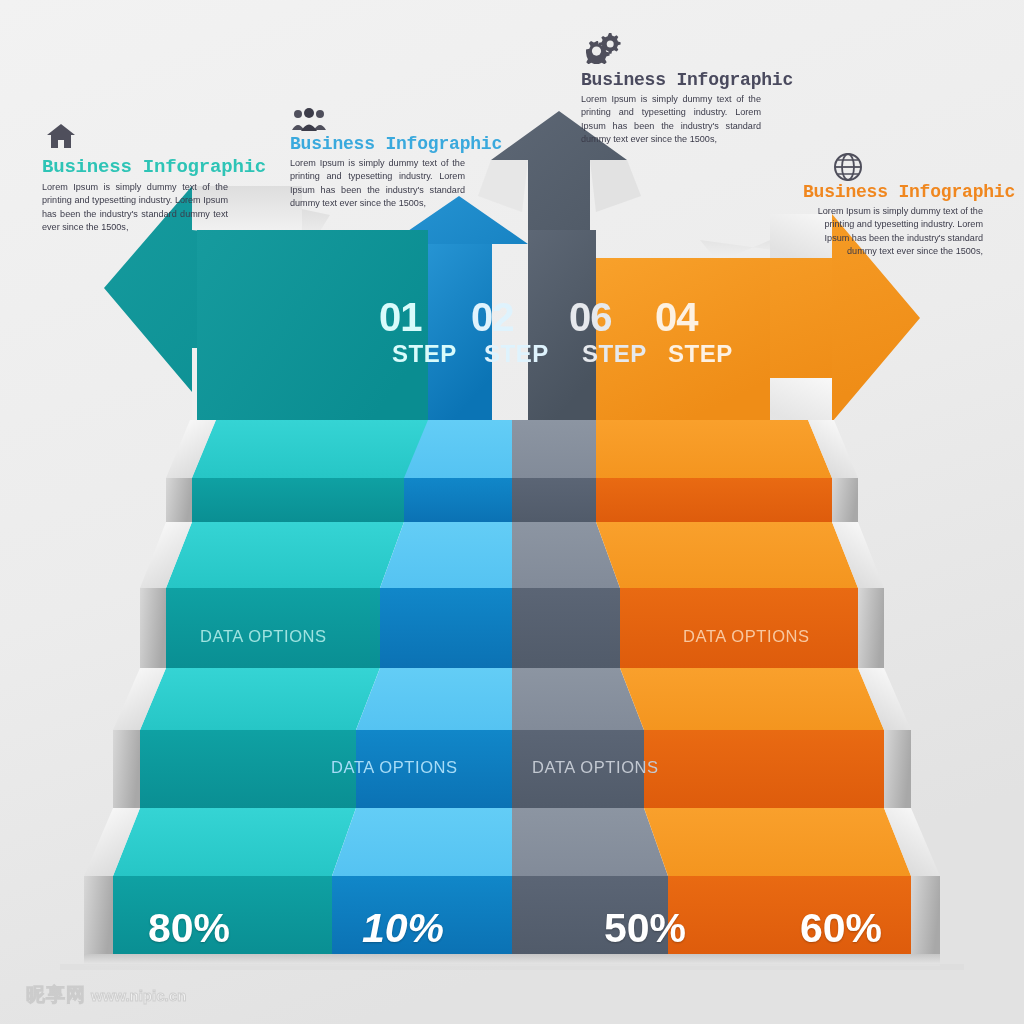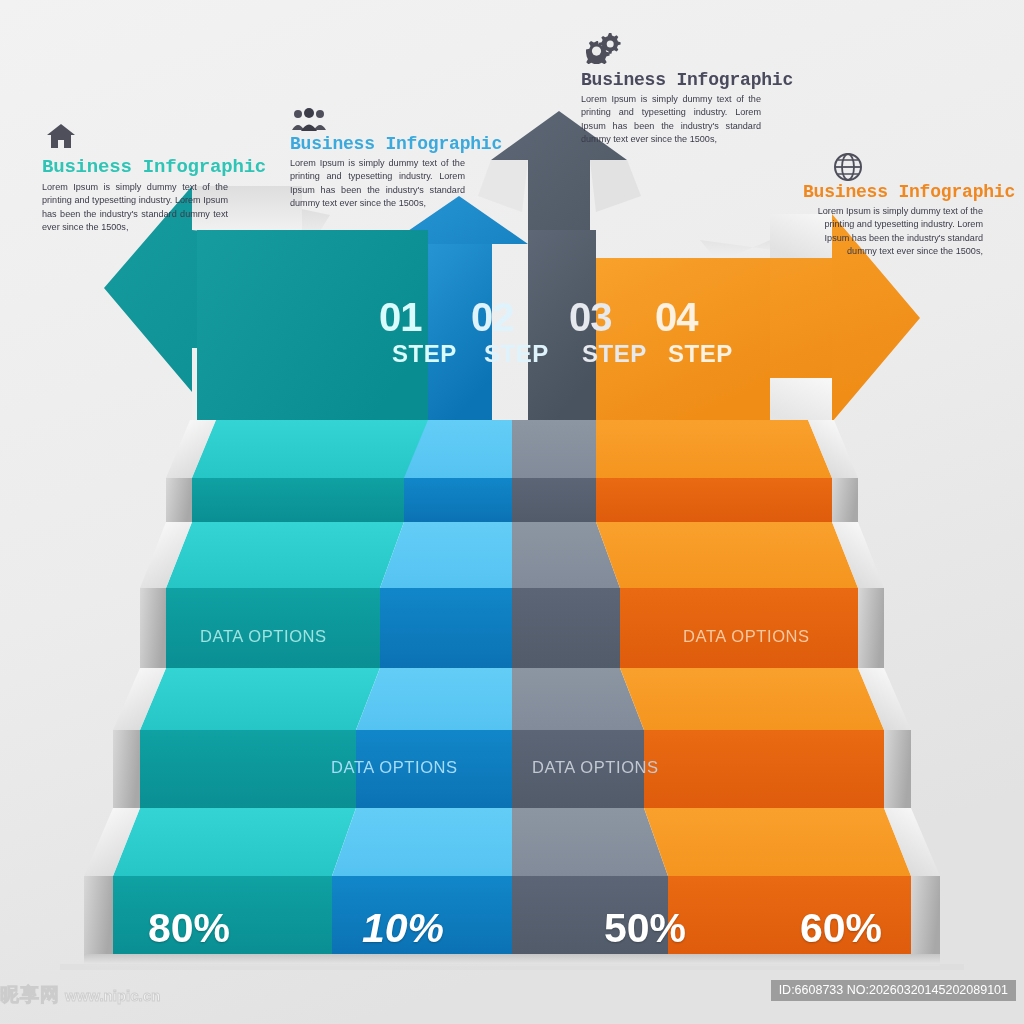--- a/index.html
+++ b/index.html
@@ -53,21 +53,21 @@
     position:absolute;font-size:16.5px;letter-spacing:.6px;
     white-space:nowrap;
   }
   .pct{
     position:absolute;font-size:41px;font-weight:bold;color:#ffffff;
     white-space:nowrap;text-shadow:0 1px 2px rgba(0,0,0,.25);
   }
 
   
   .wm{
-    position:absolute;left:0;top:982px;
+    position:absolute;left:26px;top:982px;
     display:flex;align-items:center;gap:5px;
     opacity:.5;
   }
   .wm-cn{
     font-size:19px;font-weight:bold;color:#ffffff;
     -webkit-text-stroke:1px #b4b4b4;
     letter-spacing:1px;
   }
   .wm-url{font-size:15px;font-weight:bold;color:#ffffff;-webkit-text-stroke:1px #b9b9b9;}
   .idbar{
@@ -335,21 +335,21 @@
 
   <div class="stepcell s1" style="left:344px;top:297px;">
     <div class="stepnum">01</div>
     <div class="steplbl">STEP</div>
   </div>
   <div class="stepcell s2" style="left:436px;top:297px;">
     <div class="stepnum">02</div>
     <div class="steplbl">STEP</div>
   </div>
   <div class="stepcell s3" style="left:534px;top:297px;">
-    <div class="stepnum">03</div>
+    <div class="stepnum">06</div>
     <div class="steplbl">STEP</div>
   </div>
   <div class="stepcell s4" style="left:620px;top:297px;">
     <div class="stepnum">04</div>
     <div class="steplbl">STEP</div>
   </div>
 
   <div class="dataopt" style="left:200px;top:627px;color:#9fe3e0;">DATA OPTIONS</div>
   <div class="dataopt" style="left:331px;top:758px;color:#a7dcf7;">DATA OPTIONS</div>
   <div class="dataopt" style="left:532px;top:758px;color:#c3c9d2;">DATA OPTIONS</div>
@@ -357,15 +357,14 @@
 
   <div class="pct" style="left:148px;top:905px;">80%</div>
   <div class="pct" style="left:362px;top:905px;font-style:italic;">10%</div>
   <div class="pct" style="left:604px;top:905px;">50%</div>
   <div class="pct" style="left:800px;top:905px;">60%</div>
 
   <div class="wm">
     <span class="wm-cn">昵享网</span>
     <span class="wm-url">www.nipic.cn</span>
   </div>
-  <div class="idbar">ID:6608733 NO:20260320145202089101</div>
 
 </div>
 
 </body></html>

